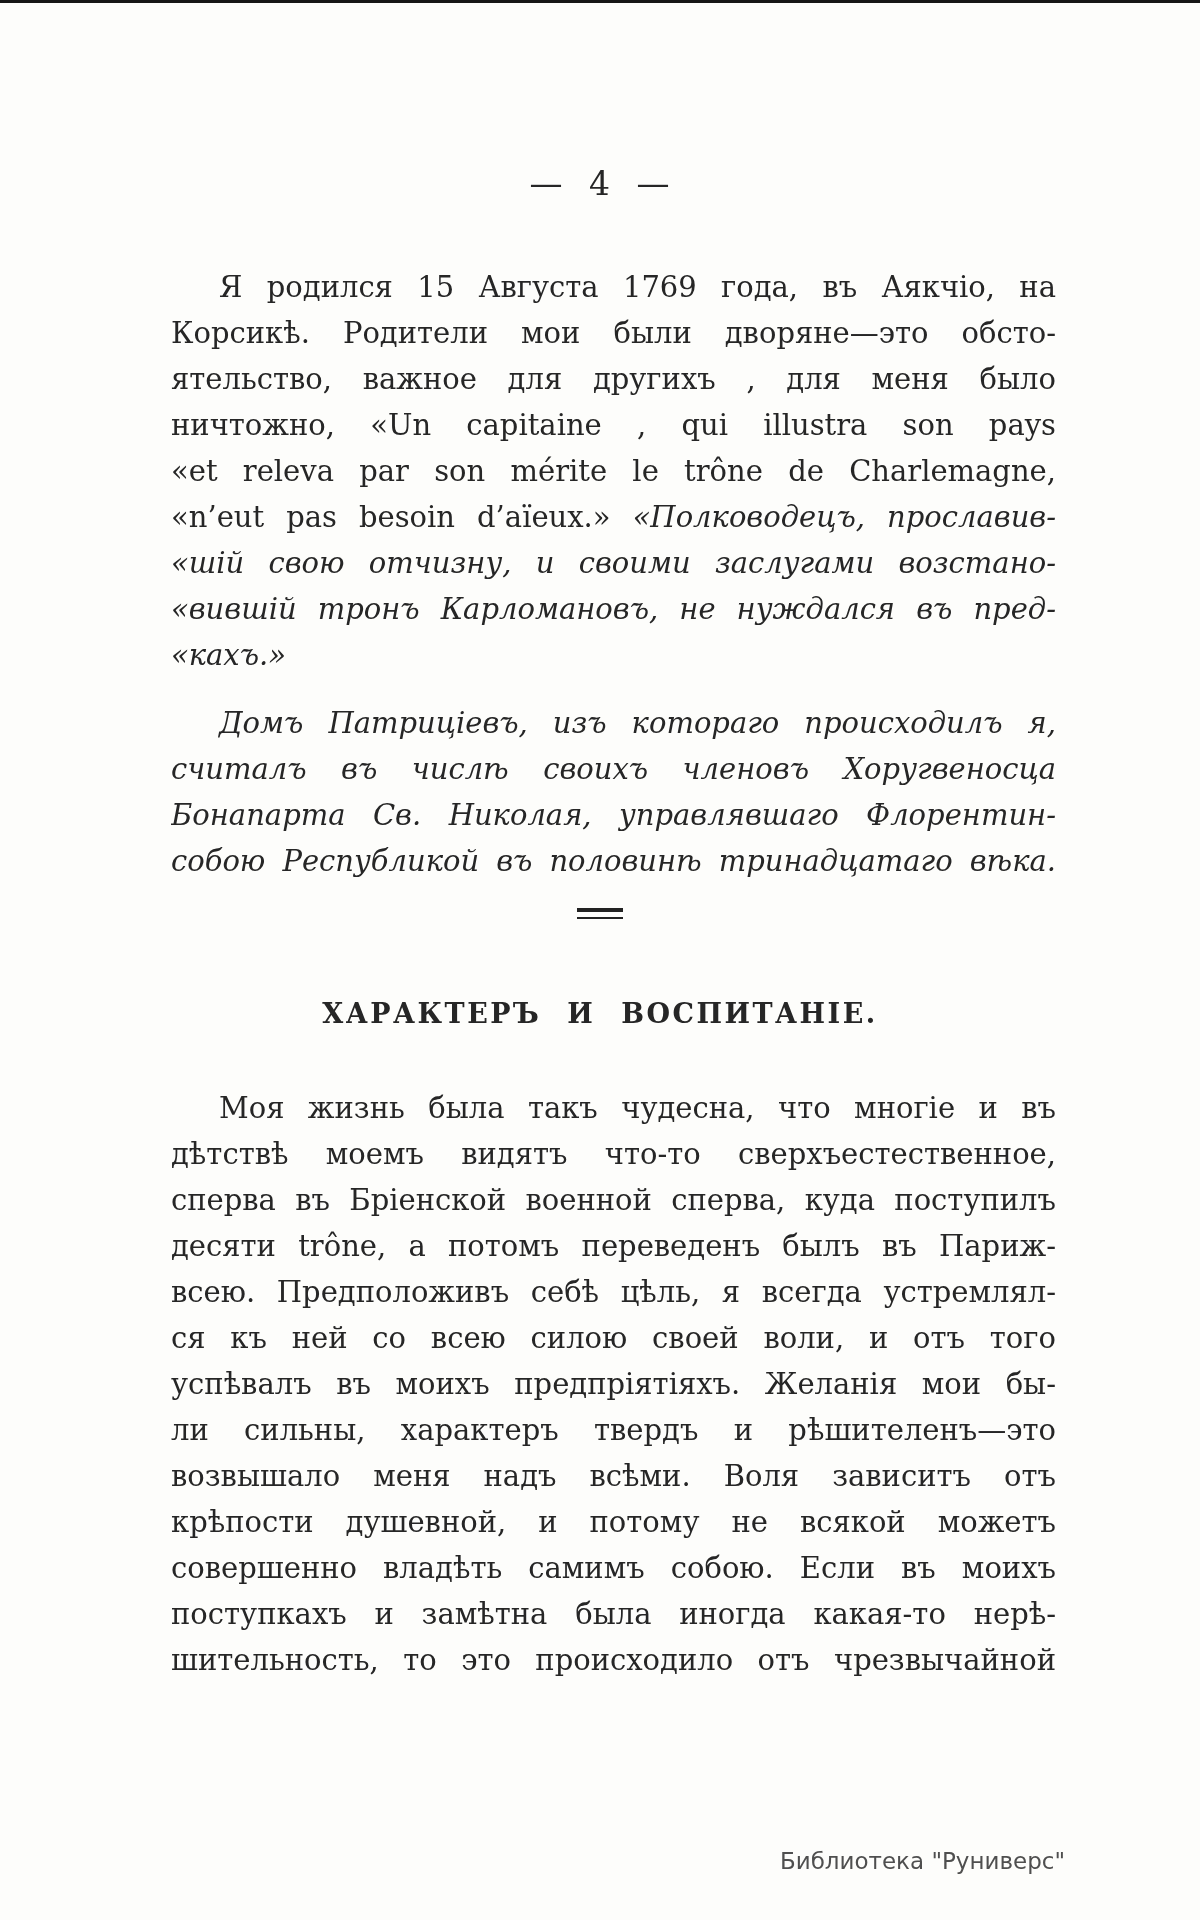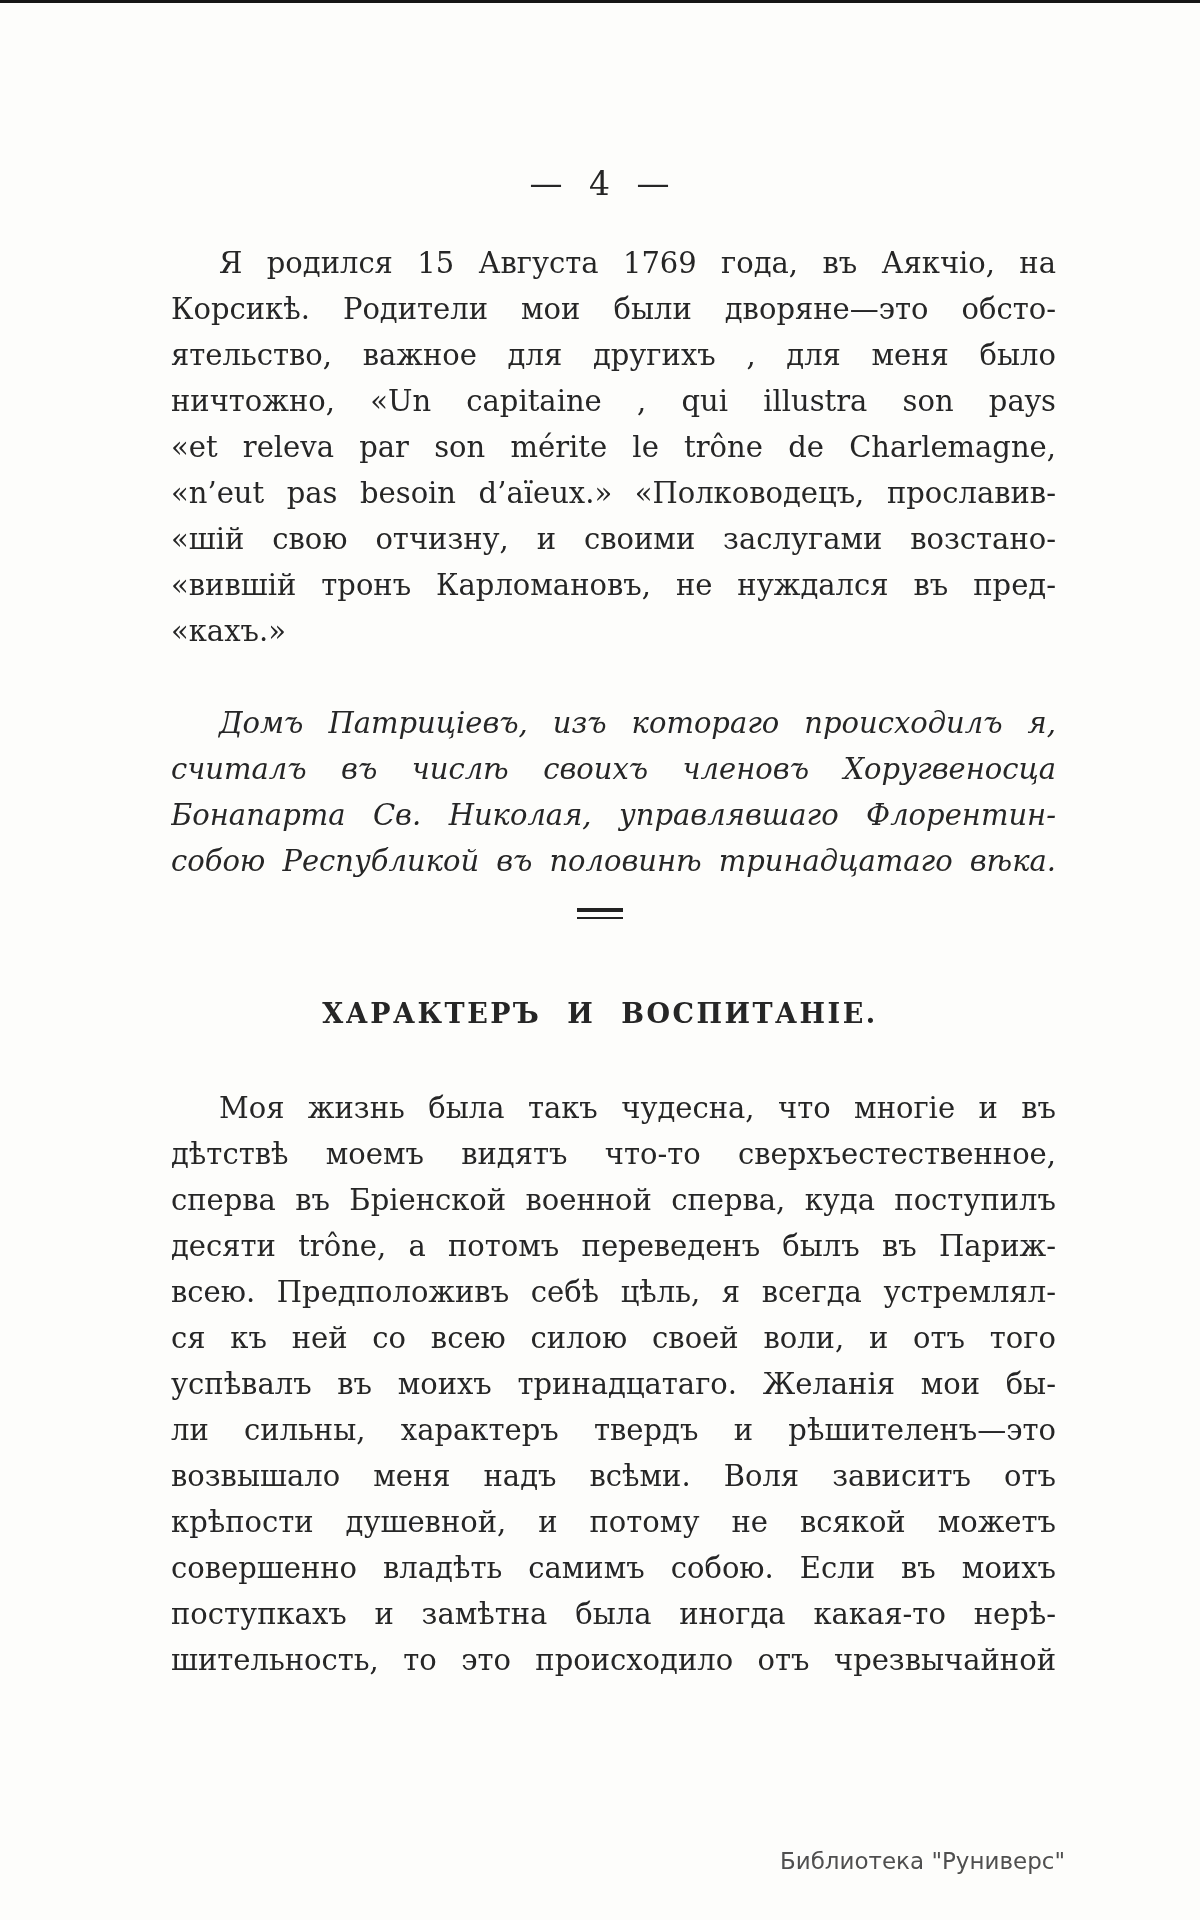--- a/index.html
+++ b/index.html
@@ -23,32 +23,32 @@
     font-size: 33px;
     word-spacing: 14px;
     letter-spacing: 1px;
   }
   .textblock {
     position: absolute;
     left: 171px;
     width: 885px;
     font-size: 29px;
   }
-  #para1 { top: 240px; }
+  #para1 { top: 264px; }
   #para2 { top: 700px; font-style: italic; }
   #para3 { top: 1085px; }
   .line {
     height: 46px;
     line-height: 46px;
     overflow: hidden;
   }
   .line.just { text-align: justify; }
   .line.just::after { content: ""; display: inline-block; width: 100%; height: 0; }
   .line.indent { text-indent: 48px; }
-  .it { }
+  .it { font-style: italic; }
   .divider { position: absolute; top: 908px; left: 0; width: 100%; }
   .divider .rules { width: 46px; margin: 0 auto; }
   .divider .thick { height: 4px; background: #222; }
   .divider .thin { height: 2px; background: #222; margin-top: 5px; }
   .section-heading {
     position: absolute; top: 998px; left: 0; width: 100%;
     text-align: center;
     font-size: 27px;
     font-weight: bold;
     letter-spacing: 2.5px;
@@ -97,21 +97,21 @@
 
   <div class="section-heading">ХАРАКТЕРЪ И ВОСПИТАНІЕ.</div>
 
   <div class="textblock" id="para3">
       <div class="line just indent"><span>Моя жизнь была такъ чудесна, что многіе и въ</span></div>
       <div class="line just"><span>дѣтствѣ моемъ видятъ что-то сверхъестественное,</span></div>
       <div class="line just"><span>сперва въ Бріенской военной сперва, куда поступилъ</span></div>
       <div class="line just"><span>десяти trône, а потомъ переведенъ былъ въ Париж-</span></div>
       <div class="line just"><span>всею. Предположивъ себѣ цѣль, я всегда устремлял-</span></div>
       <div class="line just"><span>ся къ ней со всею силою своей воли, и отъ того</span></div>
-      <div class="line just"><span>успѣвалъ въ моихъ тринадцатаго. Желанія мои бы-</span></div>
+      <div class="line just"><span>успѣвалъ въ моихъ предпріятіяхъ. Желанія мои бы-</span></div>
       <div class="line just"><span>ли сильны, характеръ твердъ и рѣшителенъ—это</span></div>
       <div class="line just"><span>возвышало меня надъ всѣми. Воля зависитъ отъ</span></div>
       <div class="line just"><span>крѣпости душевной, и потому не всякой можетъ</span></div>
       <div class="line just"><span>совершенно владѣть самимъ собою. Если въ моихъ</span></div>
       <div class="line just"><span>поступкахъ и замѣтна была иногда какая-то нерѣ-</span></div>
       <div class="line just"><span>шительность, то это происходило отъ чрезвычайной</span></div>
     </div>
 
   <div class="watermark">Библиотека "Руниверс"</div>
 </div>

